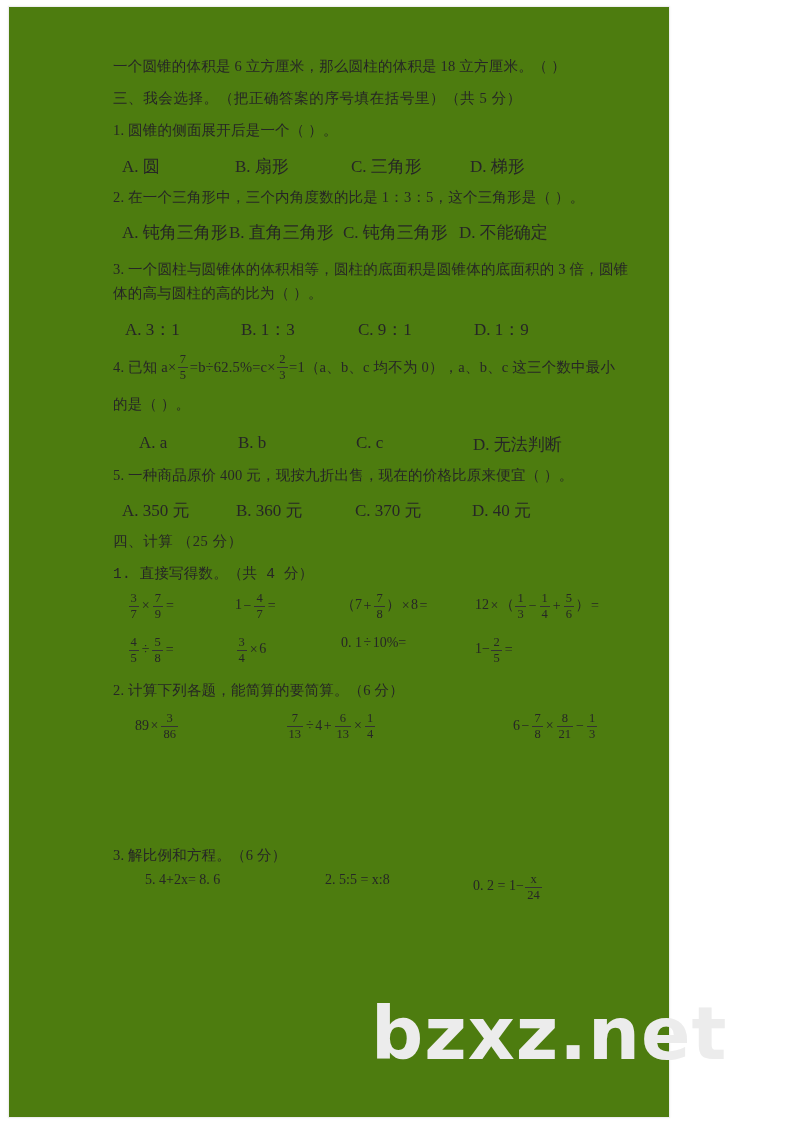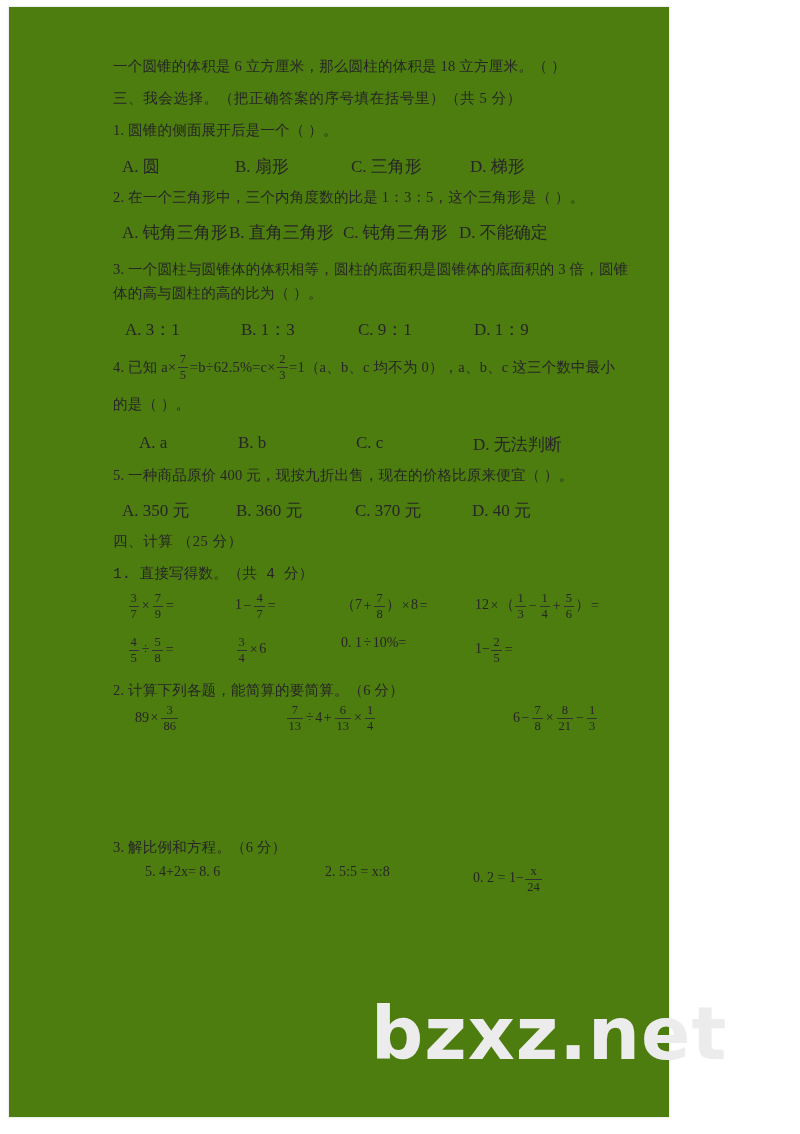--- a/index.html
+++ b/index.html
@@ -115,21 +115,21 @@
   }
   .calc-cell { position: absolute; white-space: nowrap; }
   .cg-r1 { top: 0px; }
   .cg-r2 { top: 44px; }
   .cg-c1 { left: 14px; }
   .cg-c2 { left: 122px; }
   .cg-c3 { left: 228px; }
   .cg-c4 { left: 362px; }
 
   
-  .simp-row { position: relative; height: 58px; margin-top: 6px; }
+  .simp-row { position: relative; height: 58px; margin-top: 14px; }
   .simp-cell { position: absolute; top: 0; white-space: nowrap; }
   .sr-c1 { left: 22px; }
   .sr-c2 { left: 172px; }
   .sr-c3 { left: 400px; }
 
   
   .eq-row { position: relative; height: 60px; margin-top: 0; }
   .eq-cell { position: absolute; top: 0; white-space: nowrap; font-size: 14px; }
   .eq-c1 { left: 32px; }
   .eq-c2 { left: 212px; }

